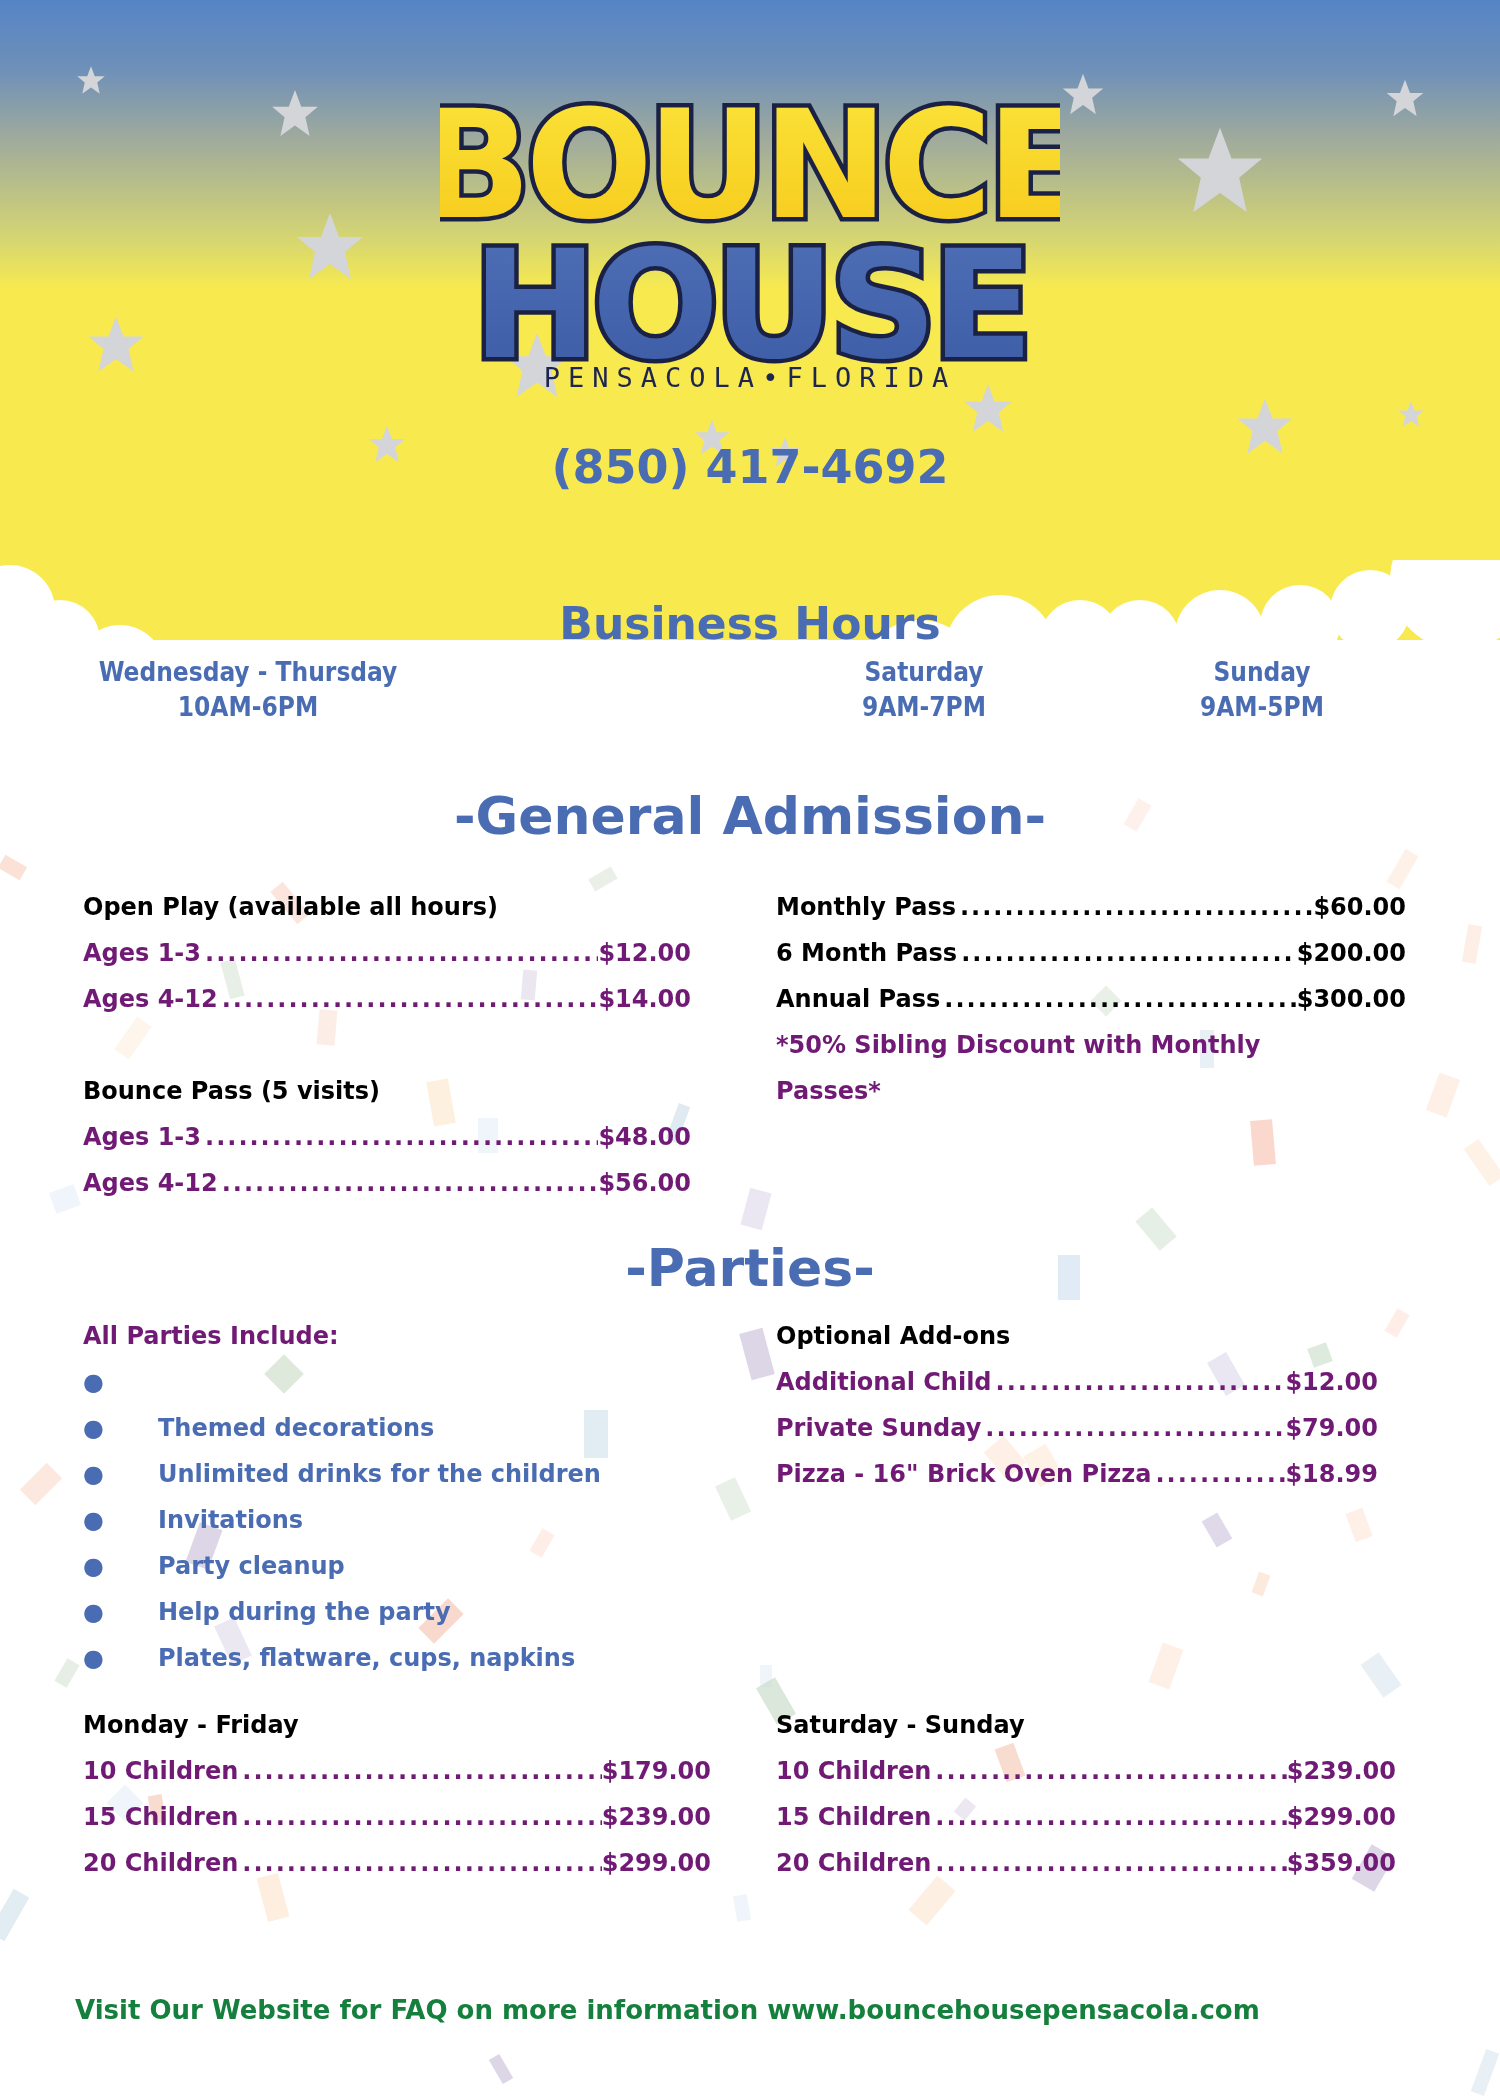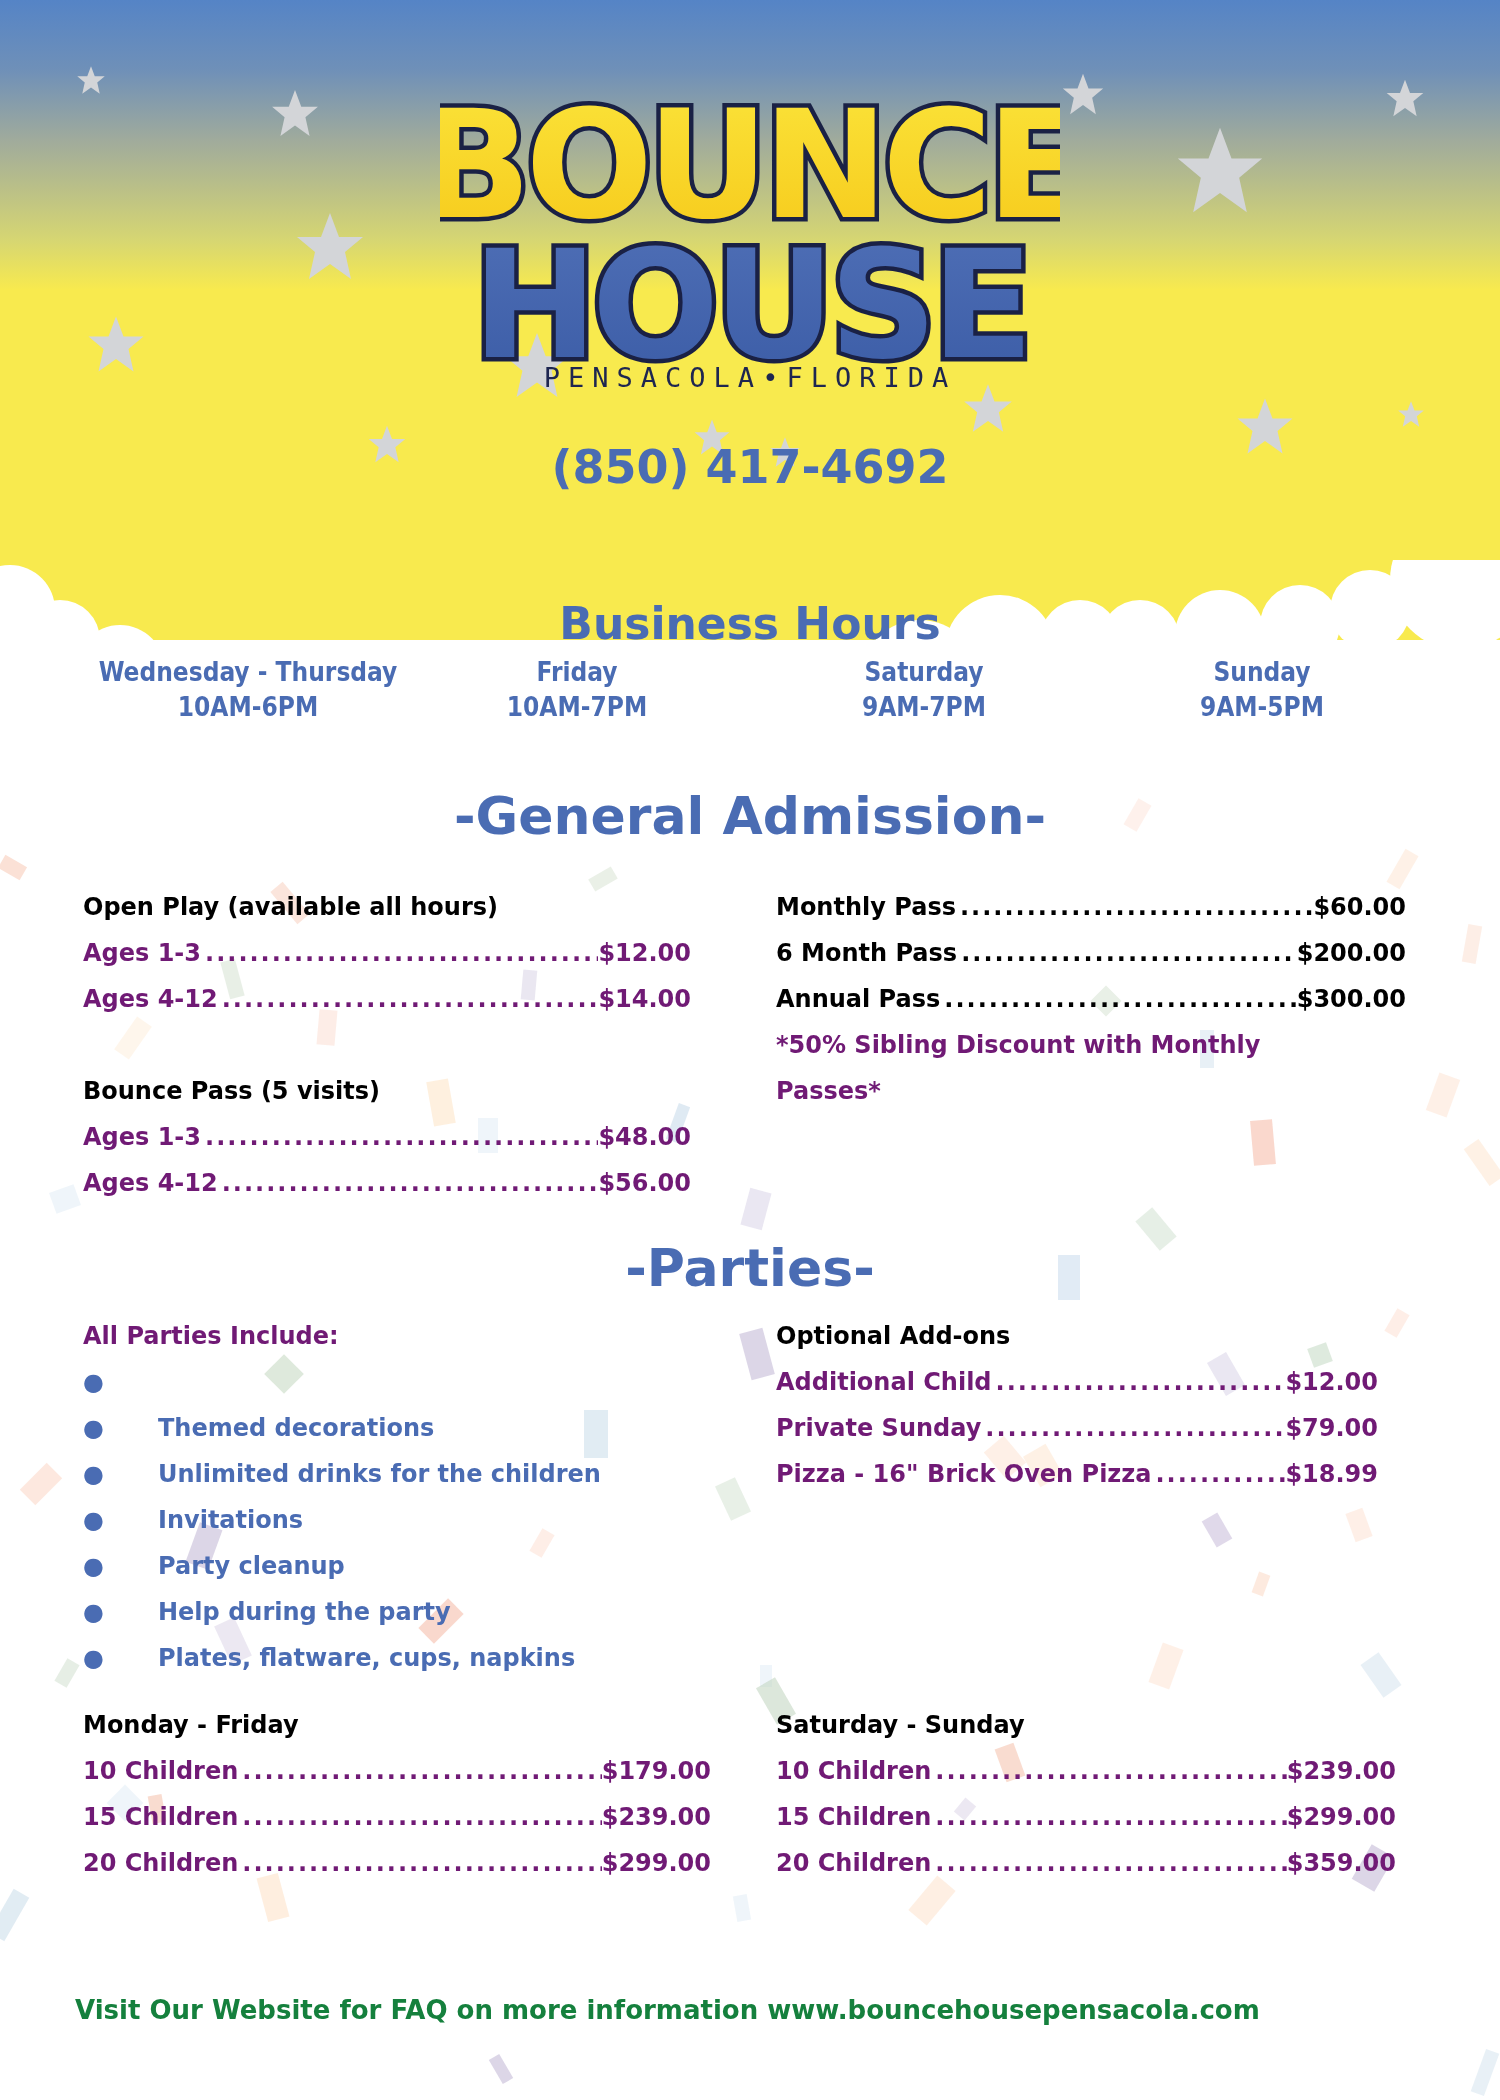--- a/index.html
+++ b/index.html
@@ -214,24 +214,20 @@
 <div class="tagline">PENSACOLA•FLORIDA</div>
 
 <div class="phone">(850) 417-4692</div>
 
 <div class="hours-title">Business Hours</div>
 <div class="hours">
   <div class="hcol" style="left:58px">
     <div>Wednesday - Thursday</div>
     <div>10AM-6PM</div>
   </div>
-  <div class="hcol" style="left:387px">
-    <div>Friday</div>
-    <div>10AM-7PM</div>
-  </div>
   <div class="hcol" style="left:734px">
     <div>Saturday</div>
     <div>9AM-7PM</div>
   </div>
   <div class="hcol" style="left:1072px">
     <div>Sunday</div>
     <div>9AM-5PM</div>
   </div>
 </div>
 

